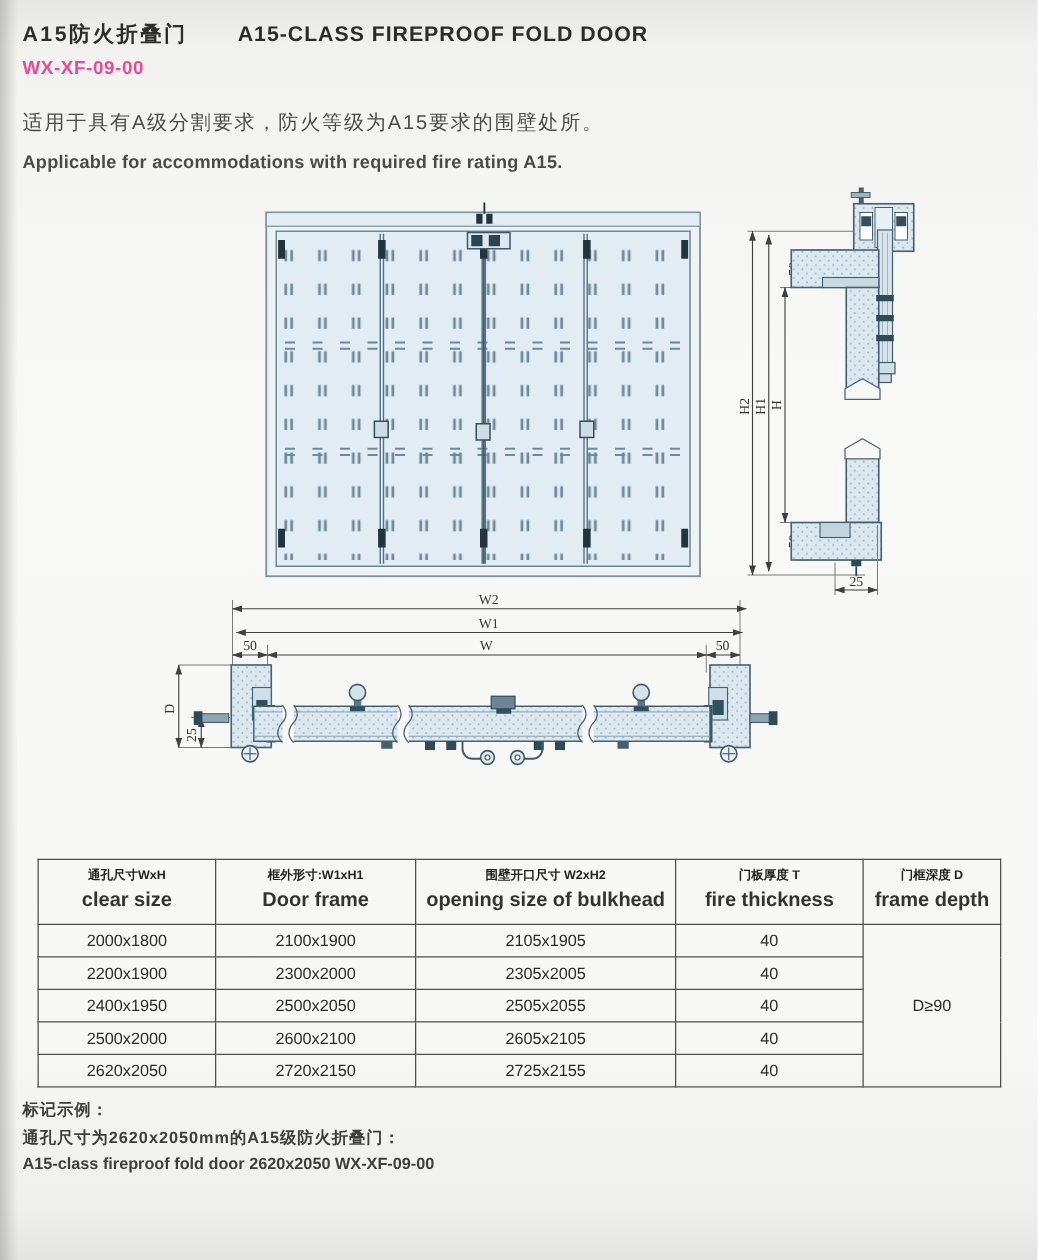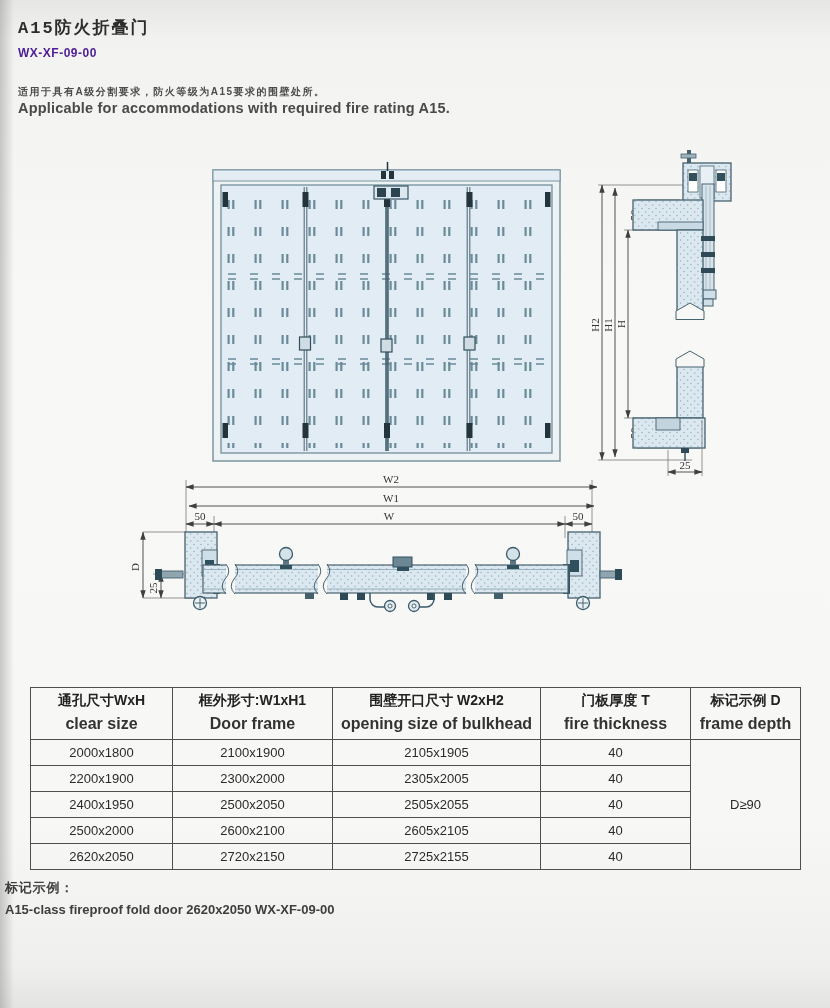--- a/index.html
+++ b/index.html
@@ -4,47 +4,48 @@
 <style>
   html,body{margin:0;padding:0;}
   body{
     width:830px;height:1008px;position:relative;overflow:hidden;
     background:linear-gradient(180deg,#e6e6e4 0%,#f2f2f0 4%,#f8f8f6 30%,#f7f7f5 82%,#efefed 96%,#e3e3e1 100%);
     font-family:"Liberation Sans",sans-serif;color:#333;
   }
   body::before{content:"";position:absolute;left:0;top:0;bottom:0;width:14px;
     background:linear-gradient(90deg,rgba(140,140,138,.45),rgba(140,140,138,0));pointer-events:none;}
   .header{position:absolute;left:18px;top:16px;}
-  .title-row{display:flex;align-items:baseline;gap:40px;font-family:Liberation Mono, monospace;}
+  .title-row{display:flex;align-items:baseline;gap:40px;}
   .title-zh{font-size:17px;font-weight:bold;color:#2d2d2d;letter-spacing:2px;}
   .title-en{font-size:17px;font-weight:bold;color:#2b2b2b;letter-spacing:.8px;}
-  .model{margin-top:7px;font-size:12px;font-weight:bold;color:#4c1d95;letter-spacing:.5px;}
+  .model{margin-top:7px;font-size:15px;font-weight:bold;color:#ec4899;letter-spacing:.5px;}
   .desc{margin-top:25px;}
-  .desc-zh{font-size:10px;font-weight:700;color:#4c4c4c;letter-spacing:1.5px;}
-  .desc-en{font-size:14.5px;font-weight:600;color:#4a4a4a;margin-top:1px;letter-spacing:.2px;}
+  .desc-zh{font-size:16px;font-weight:400;color:#4c4c4c;letter-spacing:1.5px;}
+  .desc-en{font-size:14.5px;font-weight:600;color:#4a4a4a;margin-top:13px;letter-spacing:.2px;}
   .drawing{position:absolute;left:0;top:140px;}
   .dim-txt{font-family:"Liberation Serif",serif;font-size:11px;fill:#333;}
   table.spec{position:absolute;left:30px;top:687px;width:770px;border-collapse:collapse;
     font-size:12.5px;color:#2b2b2b;table-layout:fixed;}
   table.spec th,table.spec td{border:1px solid #4e4e4e;text-align:center;padding:0;}
   table.spec th{font-weight:600;height:51px;line-height:1.55;}
   table.spec td{height:25px;font-size:13px;margin-top:24px;}
-  .th-zh{display:block;font-size:14px;color:#222;}
+  .th-zh{display:block;font-size:10px;color:#222;}
   .th-en{display:block;font-size:16px;color:#333;font-weight:600;}
   .col1{width:142px;}.col2{width:160px;}.col3{width:208px;}.col4{width:150px;}.col5{width:110px;}
   .depth-cell{font-size:13px;}
-  .footer{position:absolute;left:5px;top:877px;font-size:13px;font-weight:600;color:#3e3e3e;line-height:21.5px;}
+  .footer{position:absolute;left:18px;top:877px;font-size:13px;font-weight:600;color:#3e3e3e;line-height:21.5px;}
   .footer .zh{letter-spacing:.8px;}
 </style>
 </head>
 <body>
 
 <div class="header">
   <div class="title-row">
     <span class="title-zh">A15防火折叠门</span>
+    <span class="title-en">A15-CLASS FIREPROOF FOLD DOOR</span>
   </div>
   <div class="model">WX-XF-09-00</div>
   <div class="desc">
     <div class="desc-zh">适用于具有A级分割要求，防火等级为A15要求的围壁处所。</div>
     <div class="desc-en">Applicable for accommodations with required fire rating A15.</div>
   </div>
 </div>
 
 <svg class="drawing" width="830" height="530" viewBox="0 0 830 530">
   <defs>
@@ -305,21 +306,21 @@
       </th>
       <th>
         <span class="th-zh">围壁开口尺寸 W2xH2</span>
         <span class="th-en">opening size of bulkhead</span>
       </th>
       <th>
         <span class="th-zh">门板厚度 T</span>
         <span class="th-en">fire thickness</span>
       </th>
       <th>
-        <span class="th-zh">标记示例 D</span>
+        <span class="th-zh">门框深度 D</span>
         <span class="th-en">frame depth</span>
       </th>
     </tr>
   </thead>
   <tbody>
     <tr>
       <td>2000x1800</td>
       <td>2100x1900</td>
       <td>2105x1905</td>
       <td>40</td>
@@ -347,14 +348,15 @@
       <td>2620x2050</td>
       <td>2720x2150</td>
       <td>2725x2155</td>
       <td>40</td>
     </tr>
   </tbody>
 </table>
 
 <div class="footer">
   <div class="zh">标记示例：</div>
+  <div class="zh">通孔尺寸为2620x2050mm的A15级防火折叠门：</div>
   <div>A15-class fireproof fold door 2620x2050  WX-XF-09-00</div>
 </div>
 
 </body></html>

